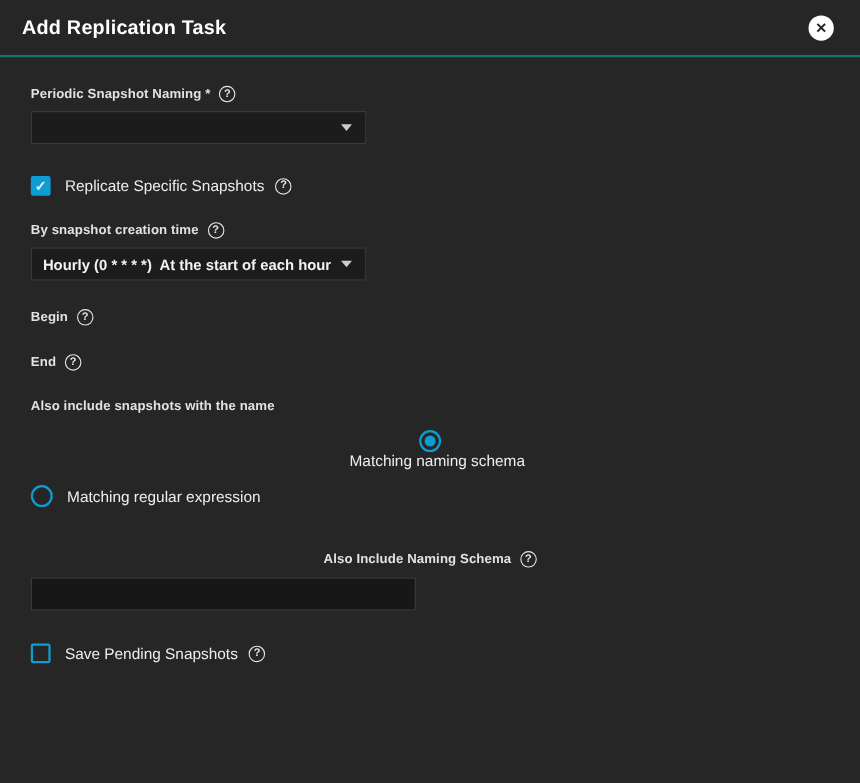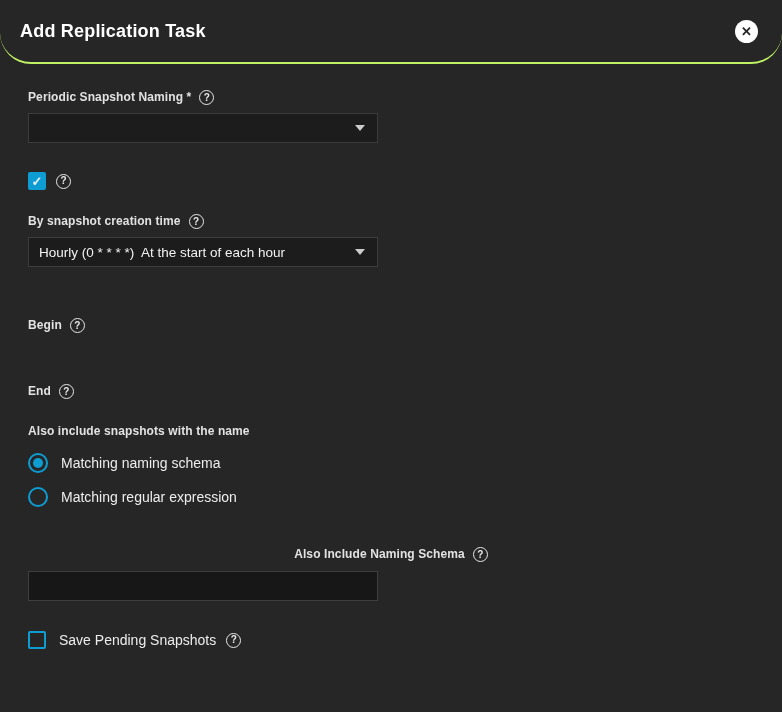--- a/index.html
+++ b/index.html
@@ -6,26 +6,25 @@
   html, body { width: 782px; height: 712px; }
   body {
     background: #262626;
     font-family: "Liberation Sans", sans-serif;
     color: #ececec;
     overflow: hidden;
   }
 
   
   .dialog-header {
-    height: 64px;
+    height: 52px;
     display: flex;
     align-items: center;
     padding: 0 24px 0 20px;
-    border-bottom: 2px solid #bef264;
-    border-radius: 31px;
+    border-bottom: 2px solid #0f766e;
   }
   .dialog-title {
     font-size: 18px;
     font-weight: bold;
     letter-spacing: 0.2px;
     color: #ffffff;
   }
   .close-btn {
     margin-left: auto;
     width: 23px;
@@ -65,28 +64,29 @@
     font-size: 10px;
     font-weight: bold;
     display: inline-flex;
     align-items: center;
     justify-content: center;
     line-height: 1;
   }
 
   .select-box {
     margin-top: 8px;
-    width: 350px;
+    width: 305px;
     height: 30px;
     background: #1c1c1c;
     border: 1px solid #3c3c3c;
     display: flex;
     align-items: center;
     padding: 0 12px 0 10px;
     cursor: pointer;
+    font-weight: bold;
   }
   .select-value {
     font-size: 13.5px;
     color: #f2f2f2;
     white-space: pre;
   }
   .caret-down {
     margin-left: auto;
     width: 0;
     height: 0;
@@ -158,23 +158,23 @@
     width: 10px;
     height: 10px;
     border-radius: 50%;
     background: transparent;
   }
   .radio.on .dot { background: #0e9dd3; }
 
   
   .mt-29 { margin-top: 29px; }
   .mt-24 { margin-top: 24px; }
-  .mt-34 { margin-top: 51px; }
+  .mt-34 { margin-top: 26px; }
   .mt-26 { margin-top: 26px; }
-  .mt-15 { margin-top: 15px; }
+  .mt-15 { margin-top: 15px; flex-direction: column; }
   .mt-14 { margin-top: 14px; }
   .mt-40 { margin-top: 40px; justify-content: center; }
   .mt-30 { margin-top: 30px; }
 </style>
 </head>
 <body>
 
 <div class="dialog-header">
   <div class="dialog-title">Add Replication Task</div>
   <div class="close-btn">
@@ -190,20 +190,21 @@
     <span class="help-icon">?</span>
   </div>
   <div class="select-box">
     <span class="select-value"></span>
     <span class="caret-down"></span>
   </div>
 
   
   <div class="check-row mt-29">
     <span class="checkbox on">✓</span>
+    <span class="check-label">Replicate Specific Snapshots</span>
     <span class="help-icon" style="margin-left:10px">?</span>
   </div>
 
   
   <div class="field-label mt-24">
     <span>By snapshot creation time</span>
     <span class="help-icon">?</span>
   </div>
   <div class="select-box">
     <span class="select-value">Hourly (0 * * * *)  At the start of each hour</span>

